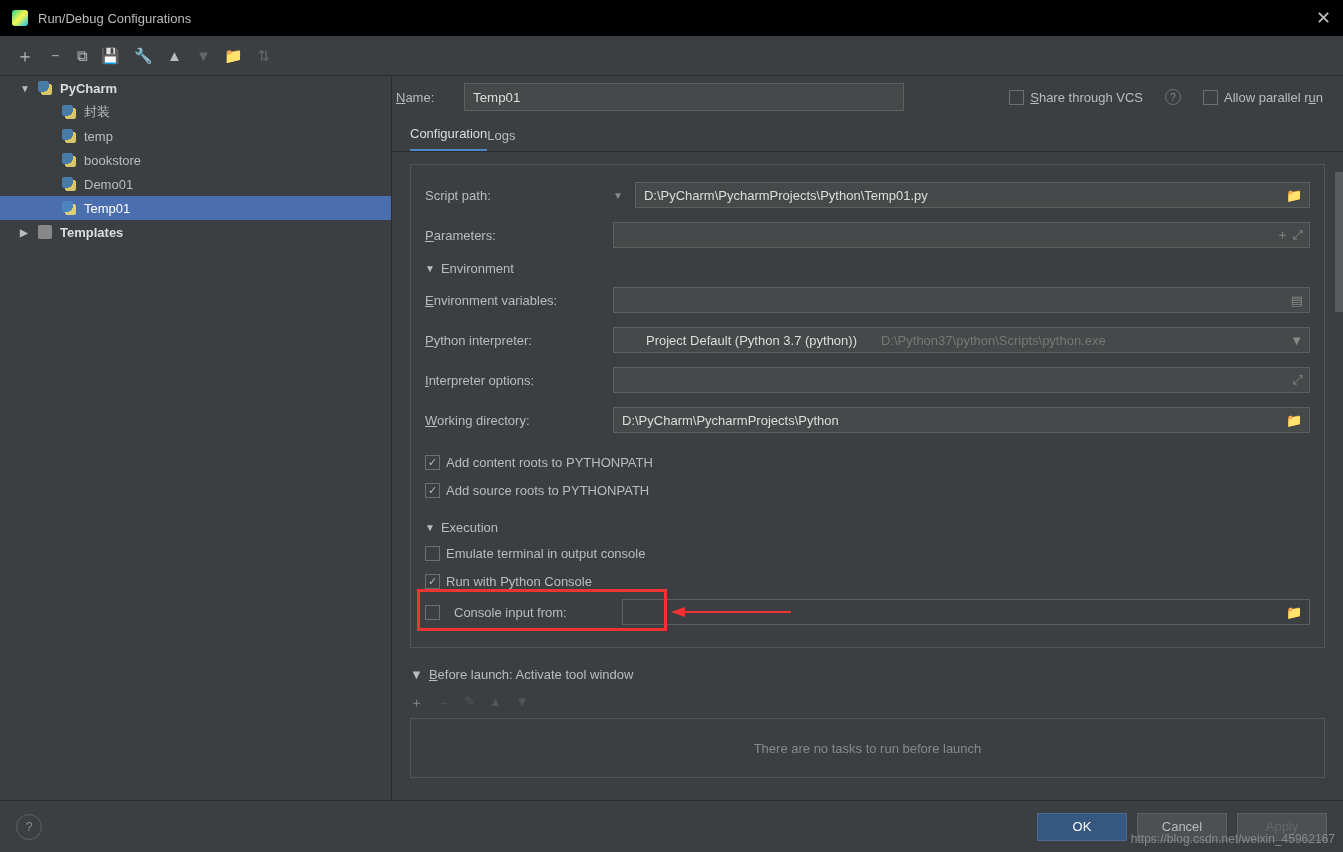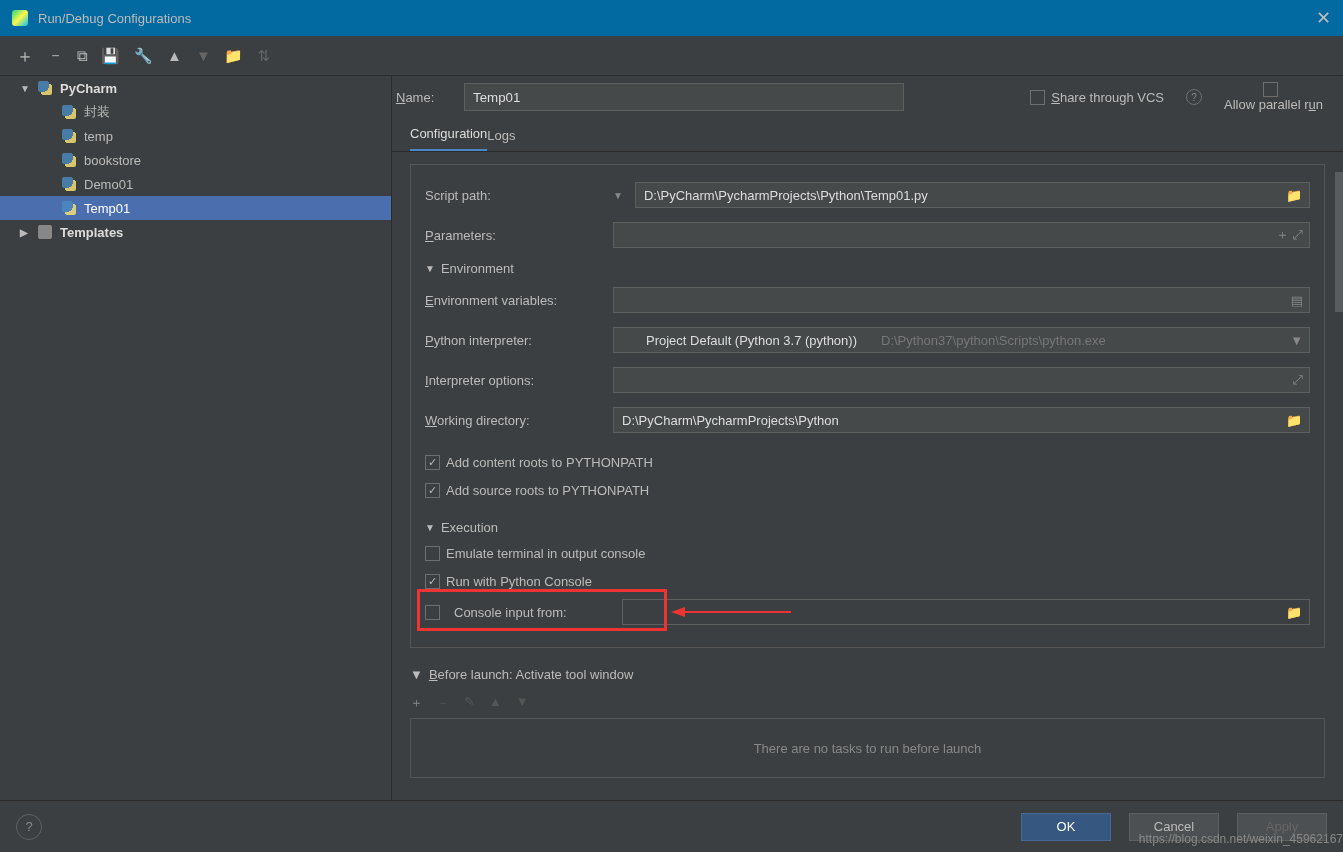--- a/index.html
+++ b/index.html
@@ -1,17 +1,17 @@
 <!DOCTYPE html>
 <html><head>
 <meta charset="utf-8">
 <style>
 * { box-sizing: border-box; margin: 0; padding: 0; font-family: "Segoe UI", Arial, sans-serif; }
 body { background: #3c3f41; color: #bbbbbb; font-size: 13px; width: 1343px; height: 852px; overflow: hidden; position: relative; }
-.titlebar { height: 36px; display: flex; align-items: center; padding: 0 12px; background: #0369a1; }
+.titlebar { height: 36px; display: flex; align-items: center; padding: 0 12px; background: #000000; }
 .titlebar .app-icon { width: 16px; height: 16px; margin-right: 10px; background: linear-gradient(135deg,#21d789,#fcf84a,#07c3f2); border-radius: 3px; display:inline-block; }
 .titlebar .title { color: #bbbbbb; font-size: 13px; }
 .titlebar .close { margin-left: auto; color: #bbbbbb; font-size: 18px; cursor: pointer; }
 .toolbar { height: 40px; display: flex; align-items: center; padding: 0 16px; gap: 14px; border-bottom: 1px solid #2b2b2b; }
 .toolbar .tbtn { color: #bbbbbb; cursor: pointer; font-size: 15px; }
 .toolbar .tbtn.plus { color: #bbbbbb; font-size: 18px; }
 .main { display: flex; height: calc(852px - 36px - 40px - 52px); }
 .sidebar { width: 392px; border-right: 1px solid #2b2b2b; overflow: auto; }
 .tree-item { display: flex; align-items: center; height: 24px; padding-left: 20px; cursor: pointer; }
 .tree-item.lvl1 { padding-left: 20px; font-weight: 600; color: #dcdcdc; }
@@ -43,25 +43,25 @@
 .chk-row .lbl2 { color: #bbbbbb; }
 .highlight-box { position: absolute; border: 3px solid #e33; pointer-events: none; }
 .arrow-annot { position: absolute; color: #e33; }
 .arrow-annot svg { overflow: visible; }
 .before-launch { margin: 8px 18px 0 18px; }
 .bl-hdr { display: flex; align-items: center; gap: 6px; color: #bbbbbb; height: 28px; }
 .bl-toolbar { display: flex; gap: 14px; padding: 6px 0; color: #888; }
 .bl-area { border: 1px solid #555; height: 60px; display: flex; align-items: center; justify-content: center; color: #888; }
 .footer { height: 52px; display: flex; align-items: center; padding: 0 16px; border-top: 1px solid #2b2b2b; position: absolute; bottom: 0; left: 0; right: 0; background: #3c3f41; }
 .footer .help-btn { width: 26px; height: 26px; border: 1px solid #5e6060; border-radius: 50%; display: flex; align-items: center; justify-content: center; color: #888; cursor: pointer; }
-.footer .btns { margin-left: auto; display: flex; gap: 18px; }
+.footer .btns { margin-left: auto; display: flex; gap: 10px; }
 .footer .btn { min-width: 90px; height: 28px; border: 1px solid #5e6060; background: #4c5052; color: #bbbbbb; display: flex; align-items: center; justify-content: center; cursor: pointer; }
 .footer .btn.primary { background: #365880; border-color: #4a6a95; color: #fff; }
 .footer .btn.disabled { color: #666; }
-.watermark { position: absolute; bottom: 6px; right: 0; color: #888; font-size: 12px; }
+.watermark { position: absolute; bottom: 6px; right: 8px; color: #888; font-size: 12px; }
 .interpreter-text { display: flex; align-items: center; gap: 24px; }
 .interpreter-text .dim { color: #777; }
 .scroll-indicator { position: absolute; right: 0; top: 96px; bottom: 0; width: 8px; background: #3c3f41; }
 .scroll-indicator .thumb { position: absolute; top: 0; width: 8px; height: 140px; background: #5a5d5f; }
 </style>
 </head>
 <body>
 
 <div class="titlebar">
   <span class="app-icon"></span>
@@ -119,21 +119,21 @@
     <div class="form-header">
       <span class="lbl"><span style="text-decoration:underline">N</span>ame:</span>
       <input class="name-input" value="Temp01" style="">
       <div class="right">
         <label style="display:flex;align-items:center;">
           <span class="chkbox"></span>
           <span><span style="text-decoration:underline">S</span>hare through VCS</span>
 
         </label>
         <span class="help-circle">?</span>
-        <label style="display:flex;align-items:center;flex-direction:column;">
+        <label style="display:flex;align-items:center;">
           <span class="chkbox"></span>
           <span>Allow parallel r<span style="text-decoration:underline">u</span>n</span>
 
         </label>
       </div>
     </div>
 
     <div class="tabs">
       <div class="tab active">Configuration</div>
       <div class="tab">Logs</div>

